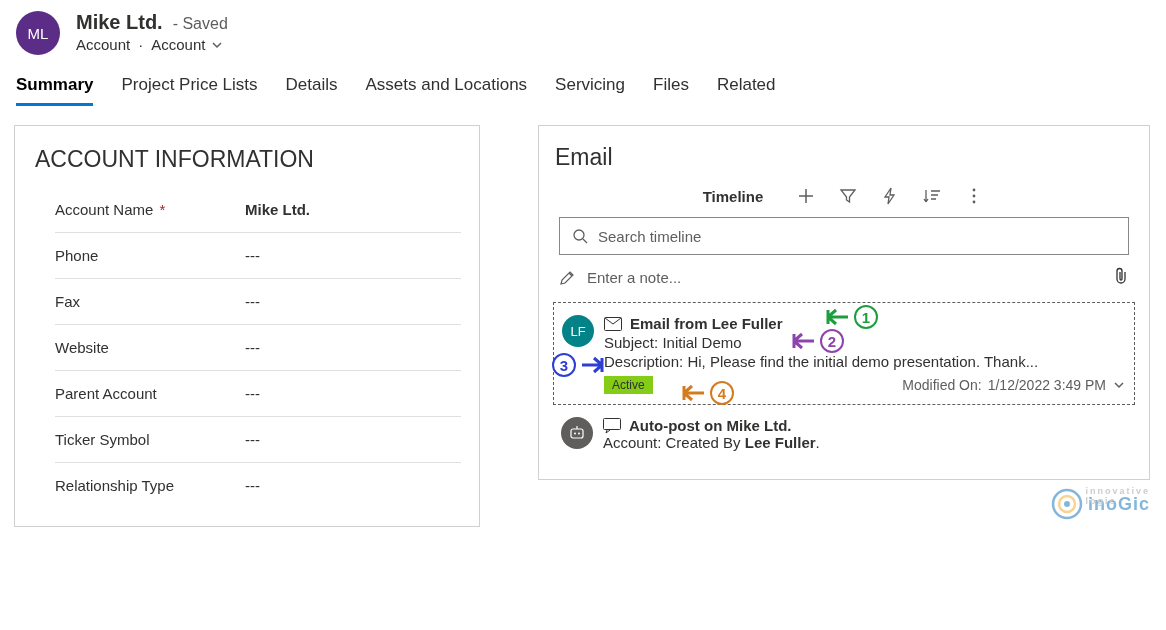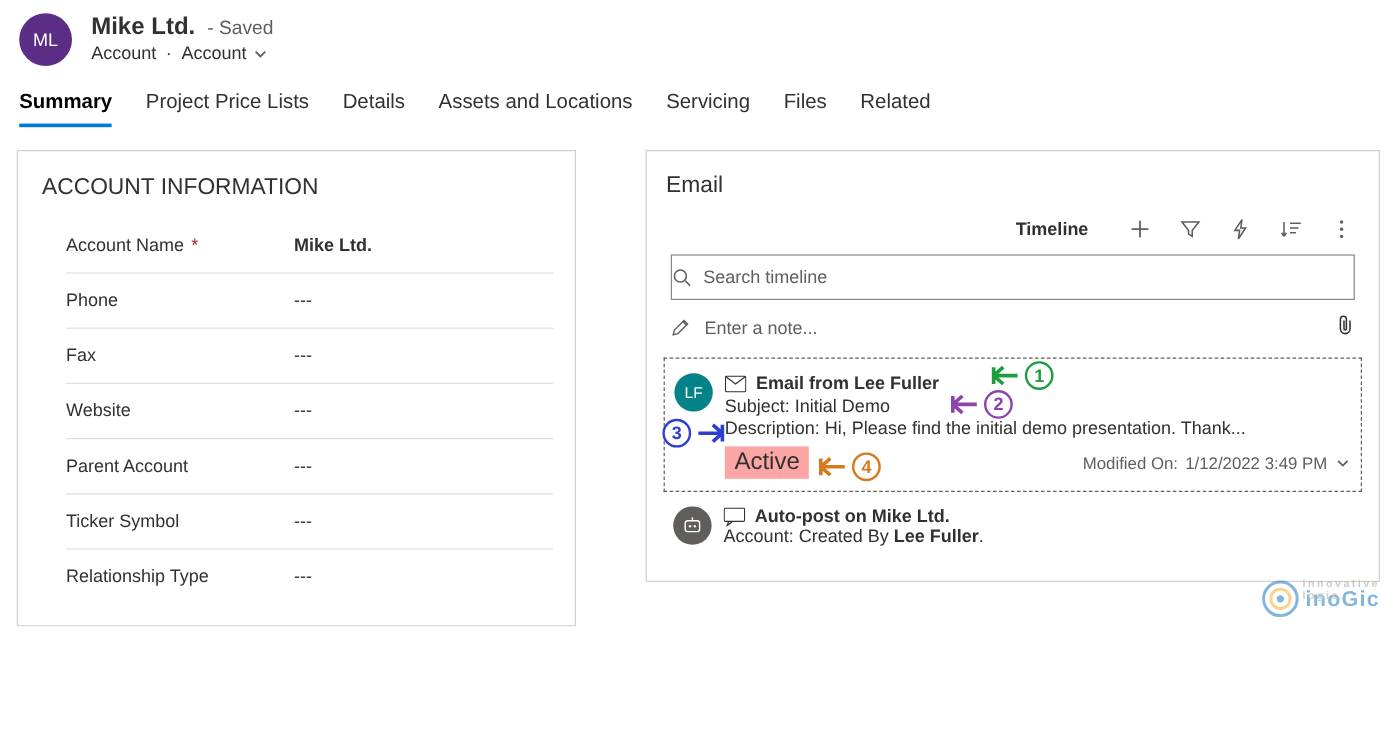--- a/index.html
+++ b/index.html
@@ -31,53 +31,53 @@
   .tabs { display: flex; gap: 28px; padding: 0 16px; border-bottom: 1px solid transparent; margin-top: 6px;}
   .tab { padding: 4px 0 8px 0; font-size: 17px; cursor: pointer; color: #323130;}
   .tab.active { font-weight: 600; border-bottom: 3px solid #0078d4; color:#000;}
   .panels { display: flex; gap: 58px; padding: 18px 14px 0 14px; align-items: flex-start;}
   .panel {
     border: 1px solid #d2d0ce;
     background: #fff;
   }
   .panel-left { width: 466px; padding: 16px 18px 18px 18px;}
   .panel-right { width: 612px; padding: 14px 14px 18px 14px;}
-  .panel-title { font-size: 19px; color:#323130; margin: 4px 0 14px 2px; font-weight: 400;}
+  .panel-title { font-size: 23px; color:#323130; margin: 4px 0 14px 2px; font-weight: 400;}
   .field-row {
     display: flex; align-items: center;
     padding: 14px 0;
     border-bottom: 1px solid #e1dfdd;
     margin-left: 22px;
   }
   .field-label { width: 190px; font-size: 15px; display:flex; align-items:center; gap:6px;}
   .req { color:#a4262c;}
   .field-val { font-size: 15px; font-weight: 600; }
   .field-val.placeholder { font-weight: 400; color:#323130;}
-  .timeline-head { display:flex; align-items: center; justify-content: flex-end; padding: 4px 6px 2px 6px; gap: 32px;}
+  .timeline-head { display:flex; align-items: center; justify-content: center; padding: 4px 6px 2px 6px; gap: 32px;}
   .timeline-head-label { font-weight:600; font-size:15px;}
   .timeline-actions { display:flex; gap: 20px; align-items:center; color:#605e5c;}
   .icon-btn { width:22px; height:22px; display:flex; align-items:center; justify-content:center; cursor:pointer; }
   .search-box {
     border:1px solid #8a8886; margin:8px 6px 0 6px; height:38px;
-    display:flex; align-items:center; padding:0 0; gap:10px; color:#605e5c; font-size:15px;
+    display:flex; align-items:center; padding:0 12px; gap:10px; color:#605e5c; font-size:15px;
   }
   .note-row { display:flex; align-items:center; gap:12px; margin:12px 6px 14px 6px; color:#605e5c; font-size:15px;}
   .note-row .attach { margin-left:auto; }
   .tl-item { display:flex; gap:10px; padding:12px 8px 10px 8px; position:relative; }
   .tl-item.sel { border:1px dashed #605e5c; }
   .tl-avatar { width:32px; height:32px; border-radius:50%; display:flex; align-items:center; justify-content:center; color:#fff; font-size:13px; flex-shrink:0;}
   .tl-avatar.lf { background:#038387;}
   .tl-avatar.bot { background:#605e5c;}
   .tl-body { flex:1; }
   .tl-title { font-weight:600; font-size:15px; display:flex; align-items:center; gap:8px;}
   .tl-sub { font-size:15px; color:#323130; margin-top:2px;}
   .tl-desc { font-size:15px; color:#323130; margin-top:2px; white-space:nowrap; overflow:hidden; text-overflow:ellipsis; max-width:520px;}
   .tl-foot { display:flex; align-items:center; margin-top:6px; font-size:14px; color:#605e5c;}
   .tl-foot .right { margin-left:auto; display:flex; align-items:center; gap:6px;}
-  .status-pill { background:#fca5a5; padding:2px 8px; font-size:20px; color:#323130;text-align:center; }
+  .status-pill { background:#84cc16; padding:2px 8px; font-size:12px; color:#323130;text-align:center; }
   .tl2-title { font-weight:600; font-size:15px; display:flex; gap:8px; align-items:center;}
   .tl2-sub { font-size:15px; }
   .autopost-sender { font-weight:600;}
   .tl2-foot { display:flex; justify-content:flex-end; align-items:center; gap:6px; font-size:14px; color:#605e5c; margin-top:8px;}
   
   .anno {
     position:absolute; display:flex; align-items:center; gap:4px; z-index:5;
     font-weight:700; pointer-events:none;
   }
   .anno svg { display:block;}

